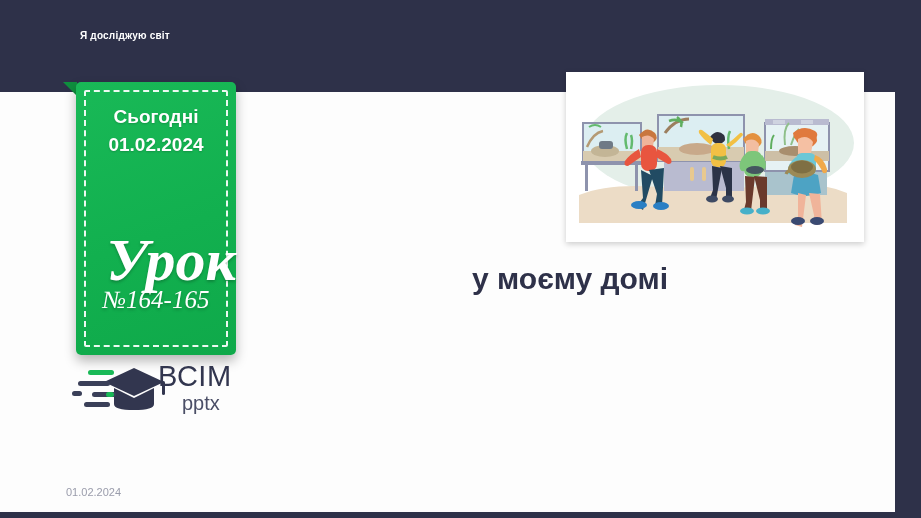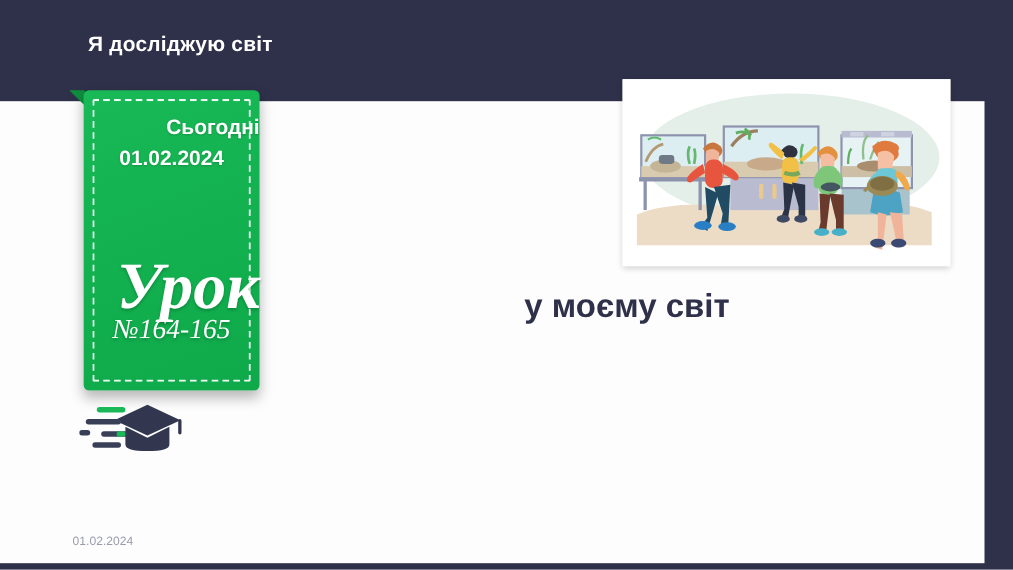--- a/index.html
+++ b/index.html
@@ -24,21 +24,21 @@
     top: 92px;
     width: 895px;
     height: 420px;
     background: #fdfdfd;
   }
   
   #header-title {
     position: absolute;
     left: 80px;
     top: 30px;
-    font-size: 19px;
+    font-size: 10px;
     font-weight: bold;
     color: #ffffff;
     letter-spacing: 0.2px;
     white-space: nowrap;
   }
   
   #lesson-card {
     position: absolute;
     left: 76px;
     top: 82px;
@@ -70,21 +70,21 @@
   .card-today {
     position: absolute;
     left: 0;
     right: 0;
     text-align: center;
     color: #ffffff;
     font-weight: bold;
     font-size: 19px;
     text-shadow: 0 1px 2px rgba(0,0,0,0.18);
   }
-  #today-label { top: 24px; text-align: right; }
+  #today-label { top: 24px; }
   #today-date  { top: 52px; }
   #lesson-word {
     position: absolute;
     left: 0;
     right: 0;
     top: 148px;
     text-align: right;
     color: #ffffff;
     font-family: "Liberation Serif", serif;
     font-style: italic;
@@ -197,23 +197,27 @@
       <g>
         <rect x="16" y="8" width="26" height="5" rx="2.5" fill="#19b957"></rect>
         <rect x="6" y="19" width="32" height="5" rx="2.5" fill="#3a3f58"></rect>
         <rect x="20" y="30" width="24" height="5" rx="2.5" fill="#3a3f58"></rect>
         <rect x="34" y="30" width="8" height="5" rx="2.5" fill="#19b957"></rect>
         <rect x="12" y="40" width="26" height="5" rx="2.5" fill="#3a3f58"></rect>
         <rect x="0" y="29" width="10" height="5" rx="2.5" fill="#3a3f58"></rect>
       </g>
     </svg>
   </div>
+  <div id="brand-text">
+    <span id="brand-name">ВСІМ</span>
+    <span id="brand-sub">pptx</span>
+  </div>
 
   <div id="main-title">
-    <div>у моєму світ</div>
+    <div>у моєму домі</div>
   </div>
 
   <div id="illustration-frame">
     <svg width="286" height="158" viewBox="0 0 286 158" xmlns="http://www.w3.org/2000/svg">
       <rect x="0" y="0" width="286" height="158" fill="#ffffff"></rect>
       <ellipse cx="150" cy="68" rx="135" ry="58" fill="#e4efe9"></ellipse>
       <path d="M10 120 Q40 108 90 112 Q150 116 210 110 Q250 106 278 118 L278 148 L10 148 Z" fill="#ecdcc6"></path>
 
       <rect x="95" y="84" width="80" height="32" fill="#b9bbd0"></rect>
       <rect x="196" y="86" width="62" height="34" fill="#a9c3cc"></rect>

